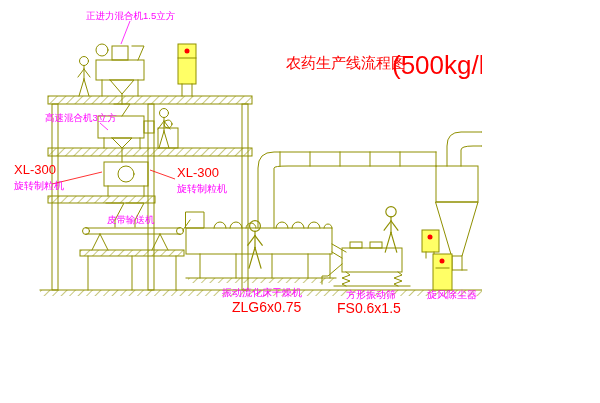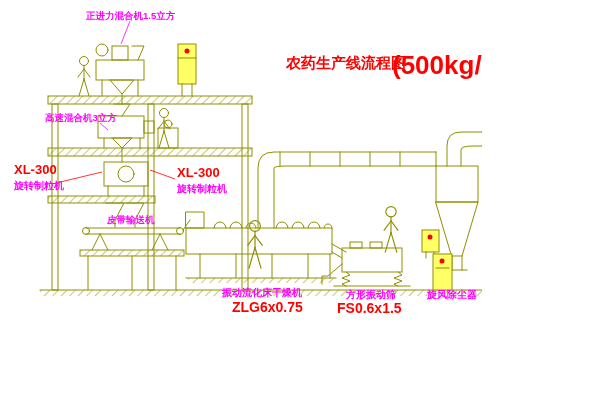--- a/index.html
+++ b/index.html
@@ -1,17 +1,17 @@
 <!DOCTYPE html>
 <html style="--background: #ffffff; --line: #8f8f00; --red: #ff0000; --magenta: #ff00ff; --cabinet_fill: #ffff66;"><head>
 <meta charset="utf-8">
 <style>
   html,body{margin:0;padding:0;background:#ffffff;}
   .stage{position:relative;width:482px;height:403px;background:var(--background,#ffffff);
-         font-family:"Liberation Sans","DejaVu Sans",sans-serif;overflow:hidden;font-weight:bold;}
+         font-family:"Liberation Sans","DejaVu Sans",sans-serif;overflow:hidden;}
   svg{display:block;}
   .ln{stroke:var(--line,#8f8f00);fill:none;stroke-width:1;stroke-linecap:square;}
   .fill-hatch{fill:url(#hatch);stroke:var(--line,#8f8f00);stroke-width:1;}
   .ghatch{fill:url(#hatch);stroke:none;}
   .cab{fill:var(--cabinet_fill,#ffff66);stroke:var(--line,#8f8f00);stroke-width:1;}
   .dot{fill:var(--red,#ff0000);stroke:none;}
   text{font-family:"Liberation Sans","DejaVu Sans",sans-serif;}
   .t-red{fill:var(--red,#ff0000);}
   .t-mag{fill:var(--magenta,#ff00ff);}
   .leader-m{stroke:var(--magenta,#ff00ff);stroke-width:0.8;fill:none;}

